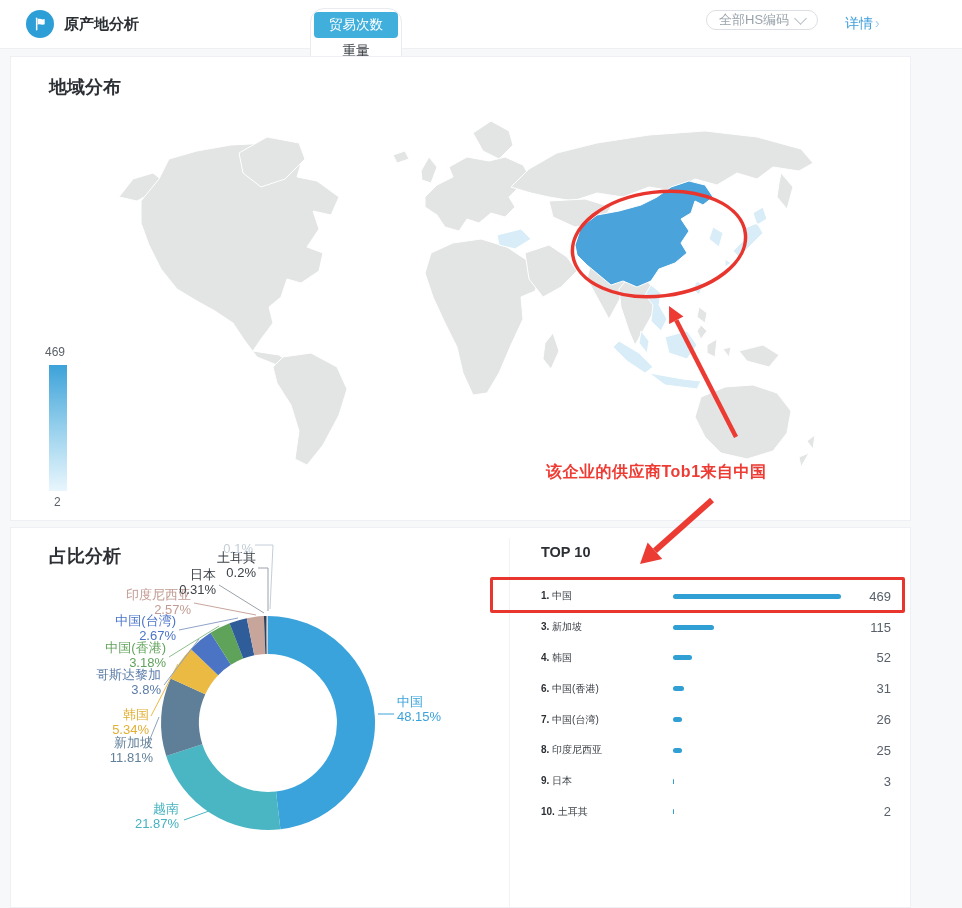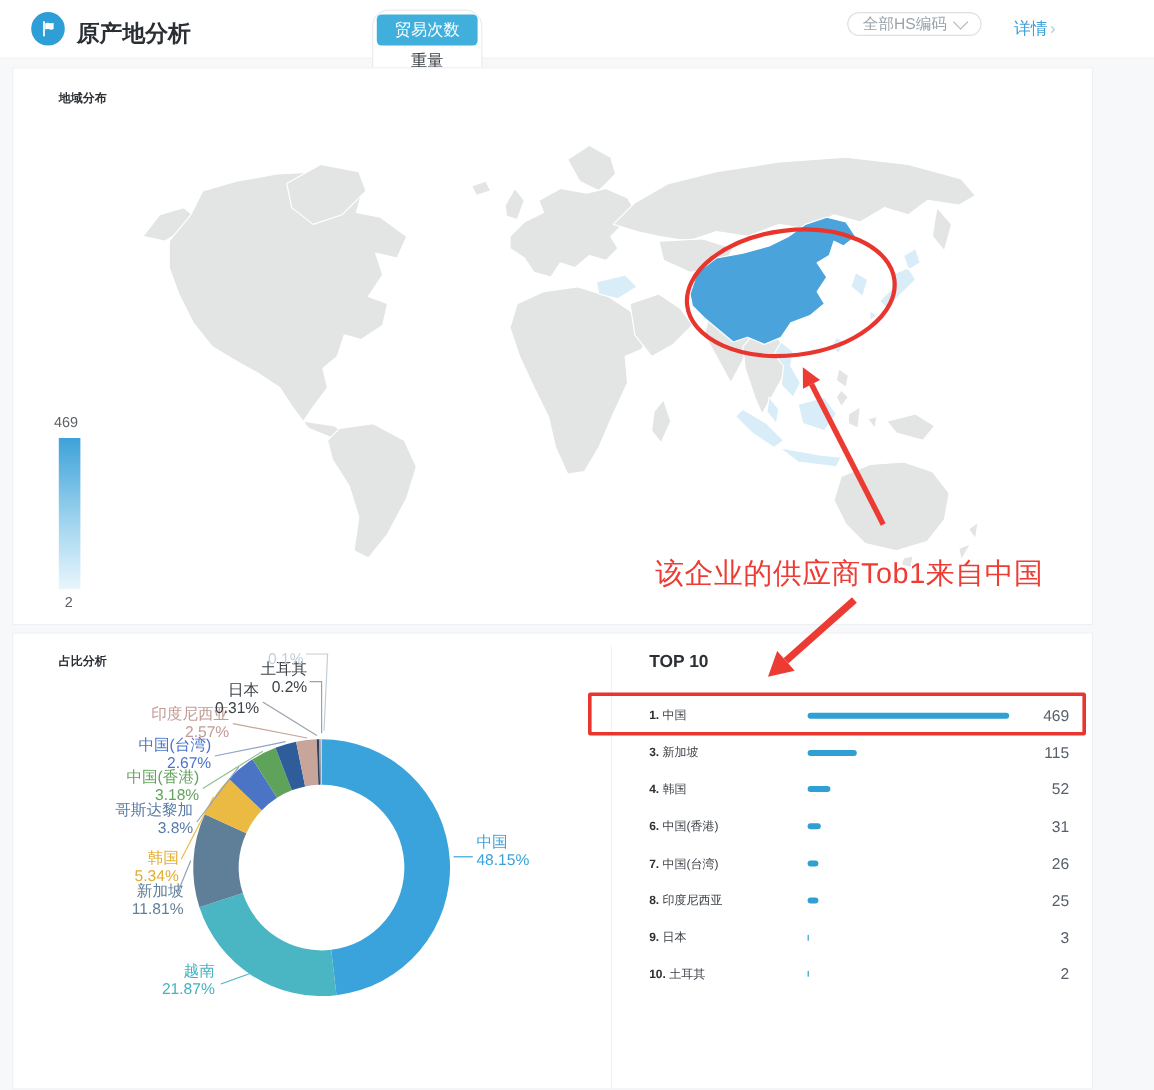--- a/index.html
+++ b/index.html
@@ -4,34 +4,34 @@
 <style>
   html,body{margin:0;padding:0;}
   body{
     width:962px;height:908px;position:relative;overflow:hidden;
     background:#f7f8fa;font-family:"Liberation Sans",sans-serif;
     -webkit-font-smoothing:antialiased;
   }
   
   .header{position:absolute;left:0;top:0;width:962px;height:48px;background:#fff;border-bottom:1px solid #eef0f2;}
   .logo{position:absolute;left:26px;top:10px;width:28px;height:28px;border-radius:50%;background:#2E9FD6;display:flex;align-items:center;justify-content:center;}
-  .page-title{position:absolute;left:64px;top:15px;font-size:19px;font-weight:bold;color:#2b2f33;}
+  .page-title{position:absolute;left:64px;top:15px;font-size:15px;font-weight:bold;color:#2b2f33;}
   .tab-group{position:absolute;left:310px;top:8px;display:flex;align-items:center;background:#fff;border:1px solid #e9ebee;border-radius:14px;padding:3px;flex-direction:column;}
   .tab{border:none;background:transparent;font-family:inherit;font-size:13.5px;color:#3a3f44;padding:6px 15px;border-radius:4px;cursor:pointer;line-height:1;}
   .tab.active{background:#41AFDC;color:#fff;}
   .hs-dropdown{position:absolute;left:706px;top:10px;width:112px;height:20px;border:1px solid #dcdfe3;border-radius:15px;background:#fff;display:flex;align-items:center;justify-content:space-between;padding:0 12px;box-sizing:border-box;cursor:pointer;}
   .hs-dropdown span{font-size:13px;color:#9aa3ab;}
   .chev{width:8px;height:8px;border-right:1.5px solid #b6bcc2;border-bottom:1.5px solid #b6bcc2;transform:rotate(45deg);margin-top:-4px;}
   .detail-link{position:absolute;left:845px;top:15px;font-size:14px;color:#3E9FDB;cursor:pointer;}
   .detail-link i{font-style:normal;color:#a5cdea;margin-left:2px;}
   
   .card{position:absolute;background:#fff;border:1px solid #eef0f3;box-sizing:border-box;}
   #map-card{left:10px;top:56px;width:901px;height:465px;}
   #bottom-card{left:10px;top:527px;width:901px;height:381px;overflow:hidden;}
-  .section-title{position:absolute;font-size:10px;font-weight:bold;color:#2c3035;}
+  .section-title{position:absolute;font-size:18px;font-weight:bold;color:#2c3035;}
   #map-title{left:38px;top:18px;}
   #pie-title{left:38px;top:16px;}
   #top10-title{left:530px;top:16px;font-size:14.5px;}
   .v-divider{position:absolute;left:498px;top:10px;bottom:0;width:1px;background:#f1f3f5;}
   
   .legend{position:absolute;left:24px;top:288px;width:60px;}
   .legend .max{font-size:12px;color:#5b6167;margin-left:10px;}
   .legend .bar{width:18px;height:126px;margin:6px 0 4px 14px;background:linear-gradient(#3da2d9,#9fd4ee 55%,#e9f6fd);}
   .legend .min{font-size:12px;color:#5b6167;margin-left:19px;}
   svg{display:block;}
@@ -39,21 +39,21 @@
   
   #top10-list{position:absolute;left:530px;top:53px;width:350px;}
   .t-row{display:flex;align-items:center;height:30.8px;}
   .t-name{flex:0 0 132px;font-size:10px;color:#3a3f45;white-space:nowrap;}
   .t-name b{color:#2c3035;}
   .t-barzone{flex:0 0 168px;display:flex;align-items:center;}
   .t-bar{height:5px;border-radius:3px;}
   .t-val{flex:1;text-align:right;font-size:13px;color:#596069;}
   
   #anno-svg{position:absolute;left:0;top:0;pointer-events:none;z-index:40;}
-  .anno-note{position:absolute;left:546px;top:462px;z-index:41;font-size:24px;font-weight:400;color:#EE3B33;letter-spacing:0.5px;white-space:nowrap;}
+  .anno-note{position:absolute;left:546px;top:462px;z-index:41;font-size:16px;font-weight:700;color:#EE3B33;letter-spacing:0.5px;white-space:nowrap;}
   .anno-rect{position:absolute;left:490px;top:577px;width:415px;height:36px;border:3px solid #E8352E;border-radius:2px;z-index:41;box-sizing:border-box;}
 </style>
 </head>
 <body>
 
 <div class="header">
   <div class="logo">
     <svg width="16" height="16" viewBox="0 0 24 24">
       <path d="M7 3.5v17" stroke="#fff" stroke-width="2.2" stroke-linecap="round" fill="none"></path>
       <path d="M8.5 5c3.5-2.2 6.5 1.6 10.5-.6v8c-4 2.2-7-1.6-10.5.6z" fill="#fff"></path>

